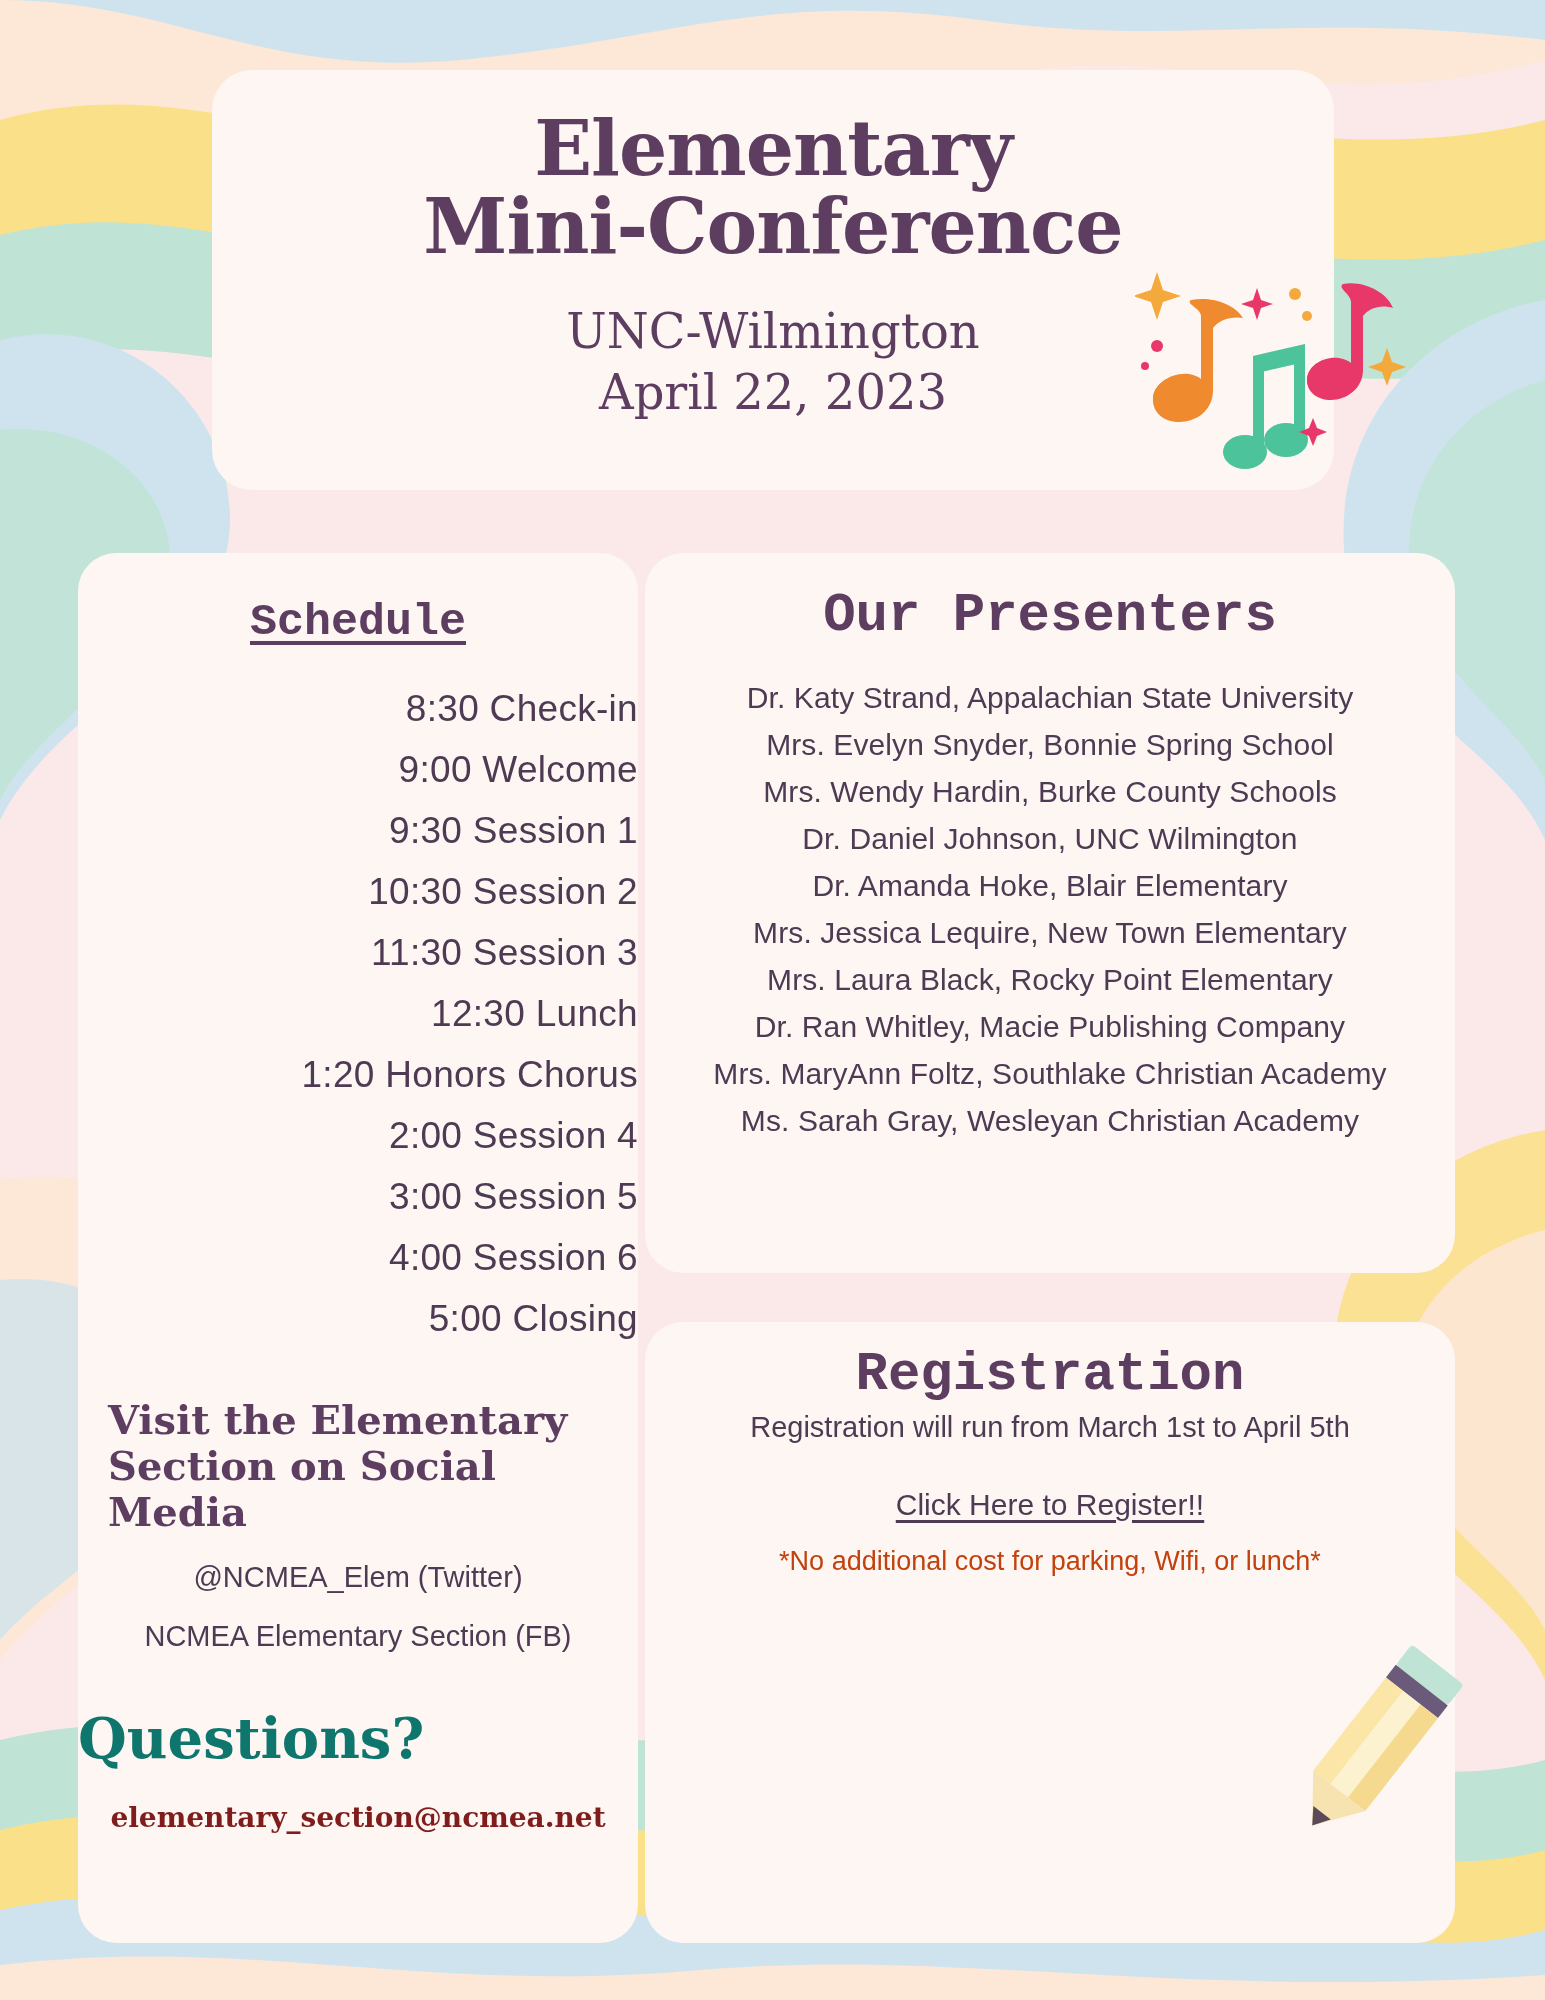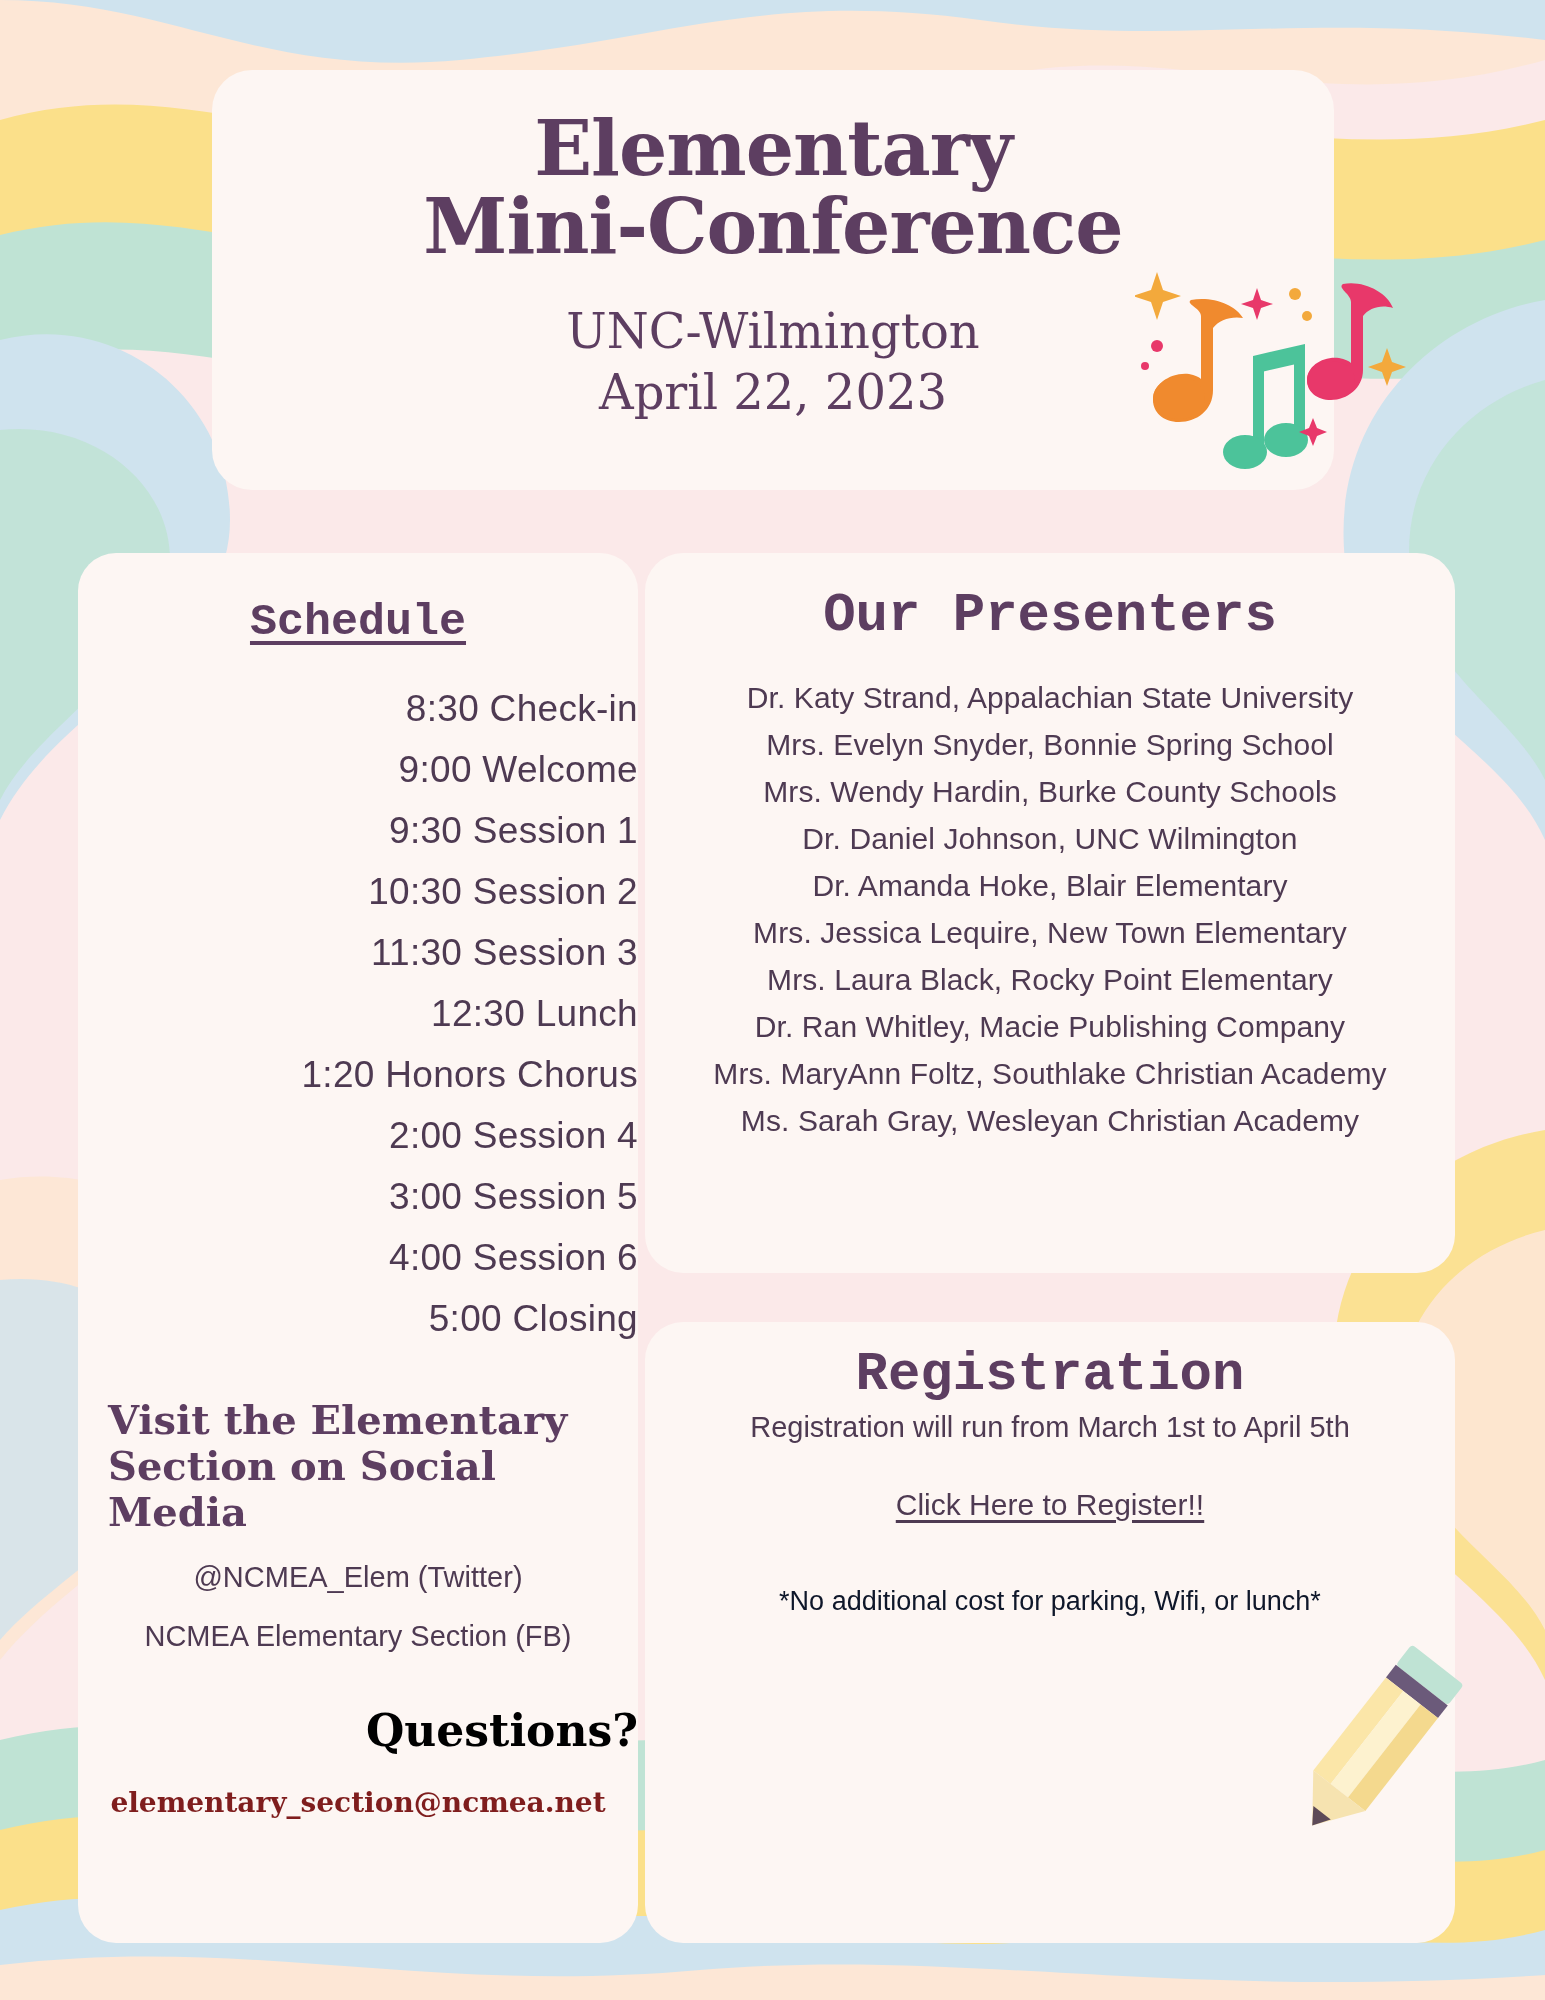--- a/index.html
+++ b/index.html
@@ -114,23 +114,23 @@
   }
   .social-line {
     font-size: 29px;
     color: #4e3a52;
     text-align: center;
     margin-top: 26px;
   }
   #questions-heading {
     font-family: "DejaVu Serif", serif;
     font-weight: bold;
-    color: #000000;
-    font-size: 44px;
-    text-align: right;
+    color: #0f766e;
+    font-size: 56px;
+    text-align: left;
     margin-top: 52px;
   }
   #email-text {
     font-family: "DejaVu Serif", serif;
     font-weight: bold;
     font-size: 28px;
     color: #7f1d1d;
     text-align: center;
     margin-top: 30px;
   }
@@ -172,23 +172,23 @@
     font-size: 30px;
     color: #4e3a52;
     text-align: center;
     margin-top: 44px;
     text-decoration: underline;
     text-underline-offset: 5px;
     cursor: pointer;
   }
   #registration-note {
     font-size: 27px;
-    color: #0f172a;
-    text-align: center;
-    margin-top: 64px;
+    color: #c2410c;
+    text-align: center;
+    margin-top: 24px;
   }
 
   
   #music-notes { position: absolute; left: 1135px; top: 270px; width: 280px; height: 250px; z-index: 3; }
   #pencil { position: absolute; left: 1280px; top: 1635px; width: 190px; height: 220px; z-index: 3; }
 </style>
 </head>
 <body>
 
 <div class="bg">

